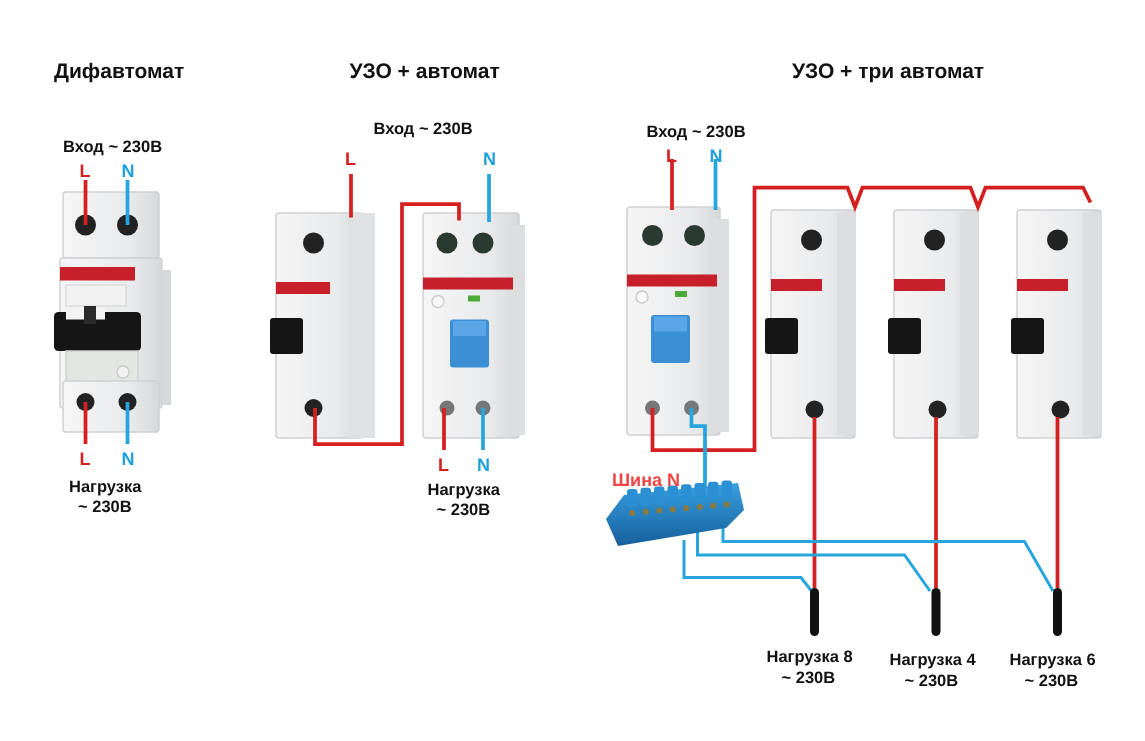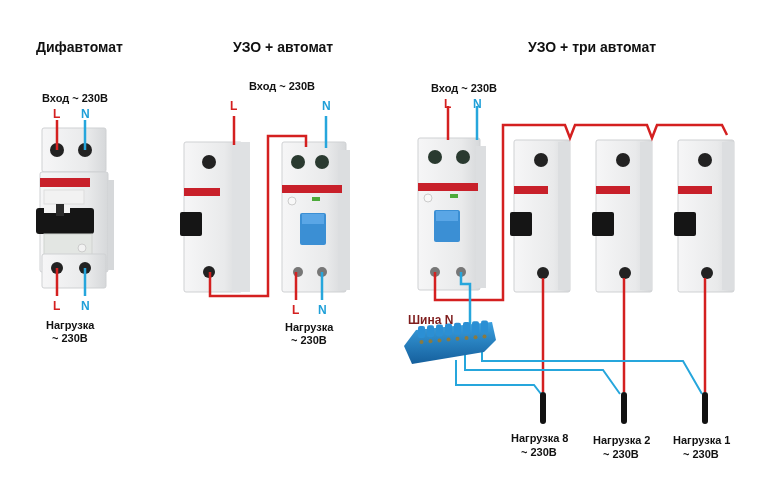--- a/index.html
+++ b/index.html
@@ -2,21 +2,21 @@
 <html><head>
 <meta charset="utf-8">
 <style>
   html, body { margin:0; padding:0; background:#ffffff; }
   body { width:763px; height:494px; position:relative; overflow:hidden; font-family:"Liberation Sans", sans-serif; }
   .txt { position:absolute; font-weight:bold; color:#111; white-space:nowrap; text-align:center; }
   .title { font-size:14px; }
   .lbl { font-size:11px; line-height:14px; }
   .L { color:#d42020; font-size:12px; }
   .N { color:#20a0d8; font-size:12px; }
-  .bus-lbl { color:#7f1d1d; font-size:12px; }
+  .bus-lbl { color:#ef4444; font-size:12px; }
   svg#diagram { position:absolute; left:0; top:0; }
 </style>
 </head>
 <body>
 
 <svg id="diagram" width="763" height="494" viewBox="0 0 763 494">
   <defs>
     <linearGradient id="bodyGrad" x1="0" x2="1" y1="0" y2="0">
       <stop offset="0" stop-color="#f6f6f7"></stop>
       <stop offset="0.7" stop-color="#e9eaeb"></stop>
@@ -191,16 +191,16 @@
 <div class="txt lbl" style="left:291px; top:333px;">~ 230В</div>
 
 <div class="txt title" style="left:528px; top:39px;">УЗО + три автомат</div>
 <div class="txt lbl" style="left:431px; top:81px;">Вход ~ 230В</div>
 <div class="txt L" style="left:444px; top:97px;">L</div>
 <div class="txt N" style="left:473px; top:97px;">N</div>
 <div class="txt bus-lbl" style="left:408px; top:313px;">Шина N</div>
 
 <div class="txt lbl" style="left:511px; top:431px;">Нагрузка 8</div>
 <div class="txt lbl" style="left:521px; top:445px;">~ 230В</div>
-<div class="txt lbl" style="left:593px; top:433px;">Нагрузка 2</div>
+<div class="txt lbl" style="left:593px; top:433px;">Нагрузка 4</div>
 <div class="txt lbl" style="left:603px; top:447px;">~ 230В</div>
-<div class="txt lbl" style="left:673px; top:433px;">Нагрузка 1</div>
+<div class="txt lbl" style="left:673px; top:433px;">Нагрузка 6</div>
 <div class="txt lbl" style="left:683px; top:447px;">~ 230В</div>
 
 </body></html>

